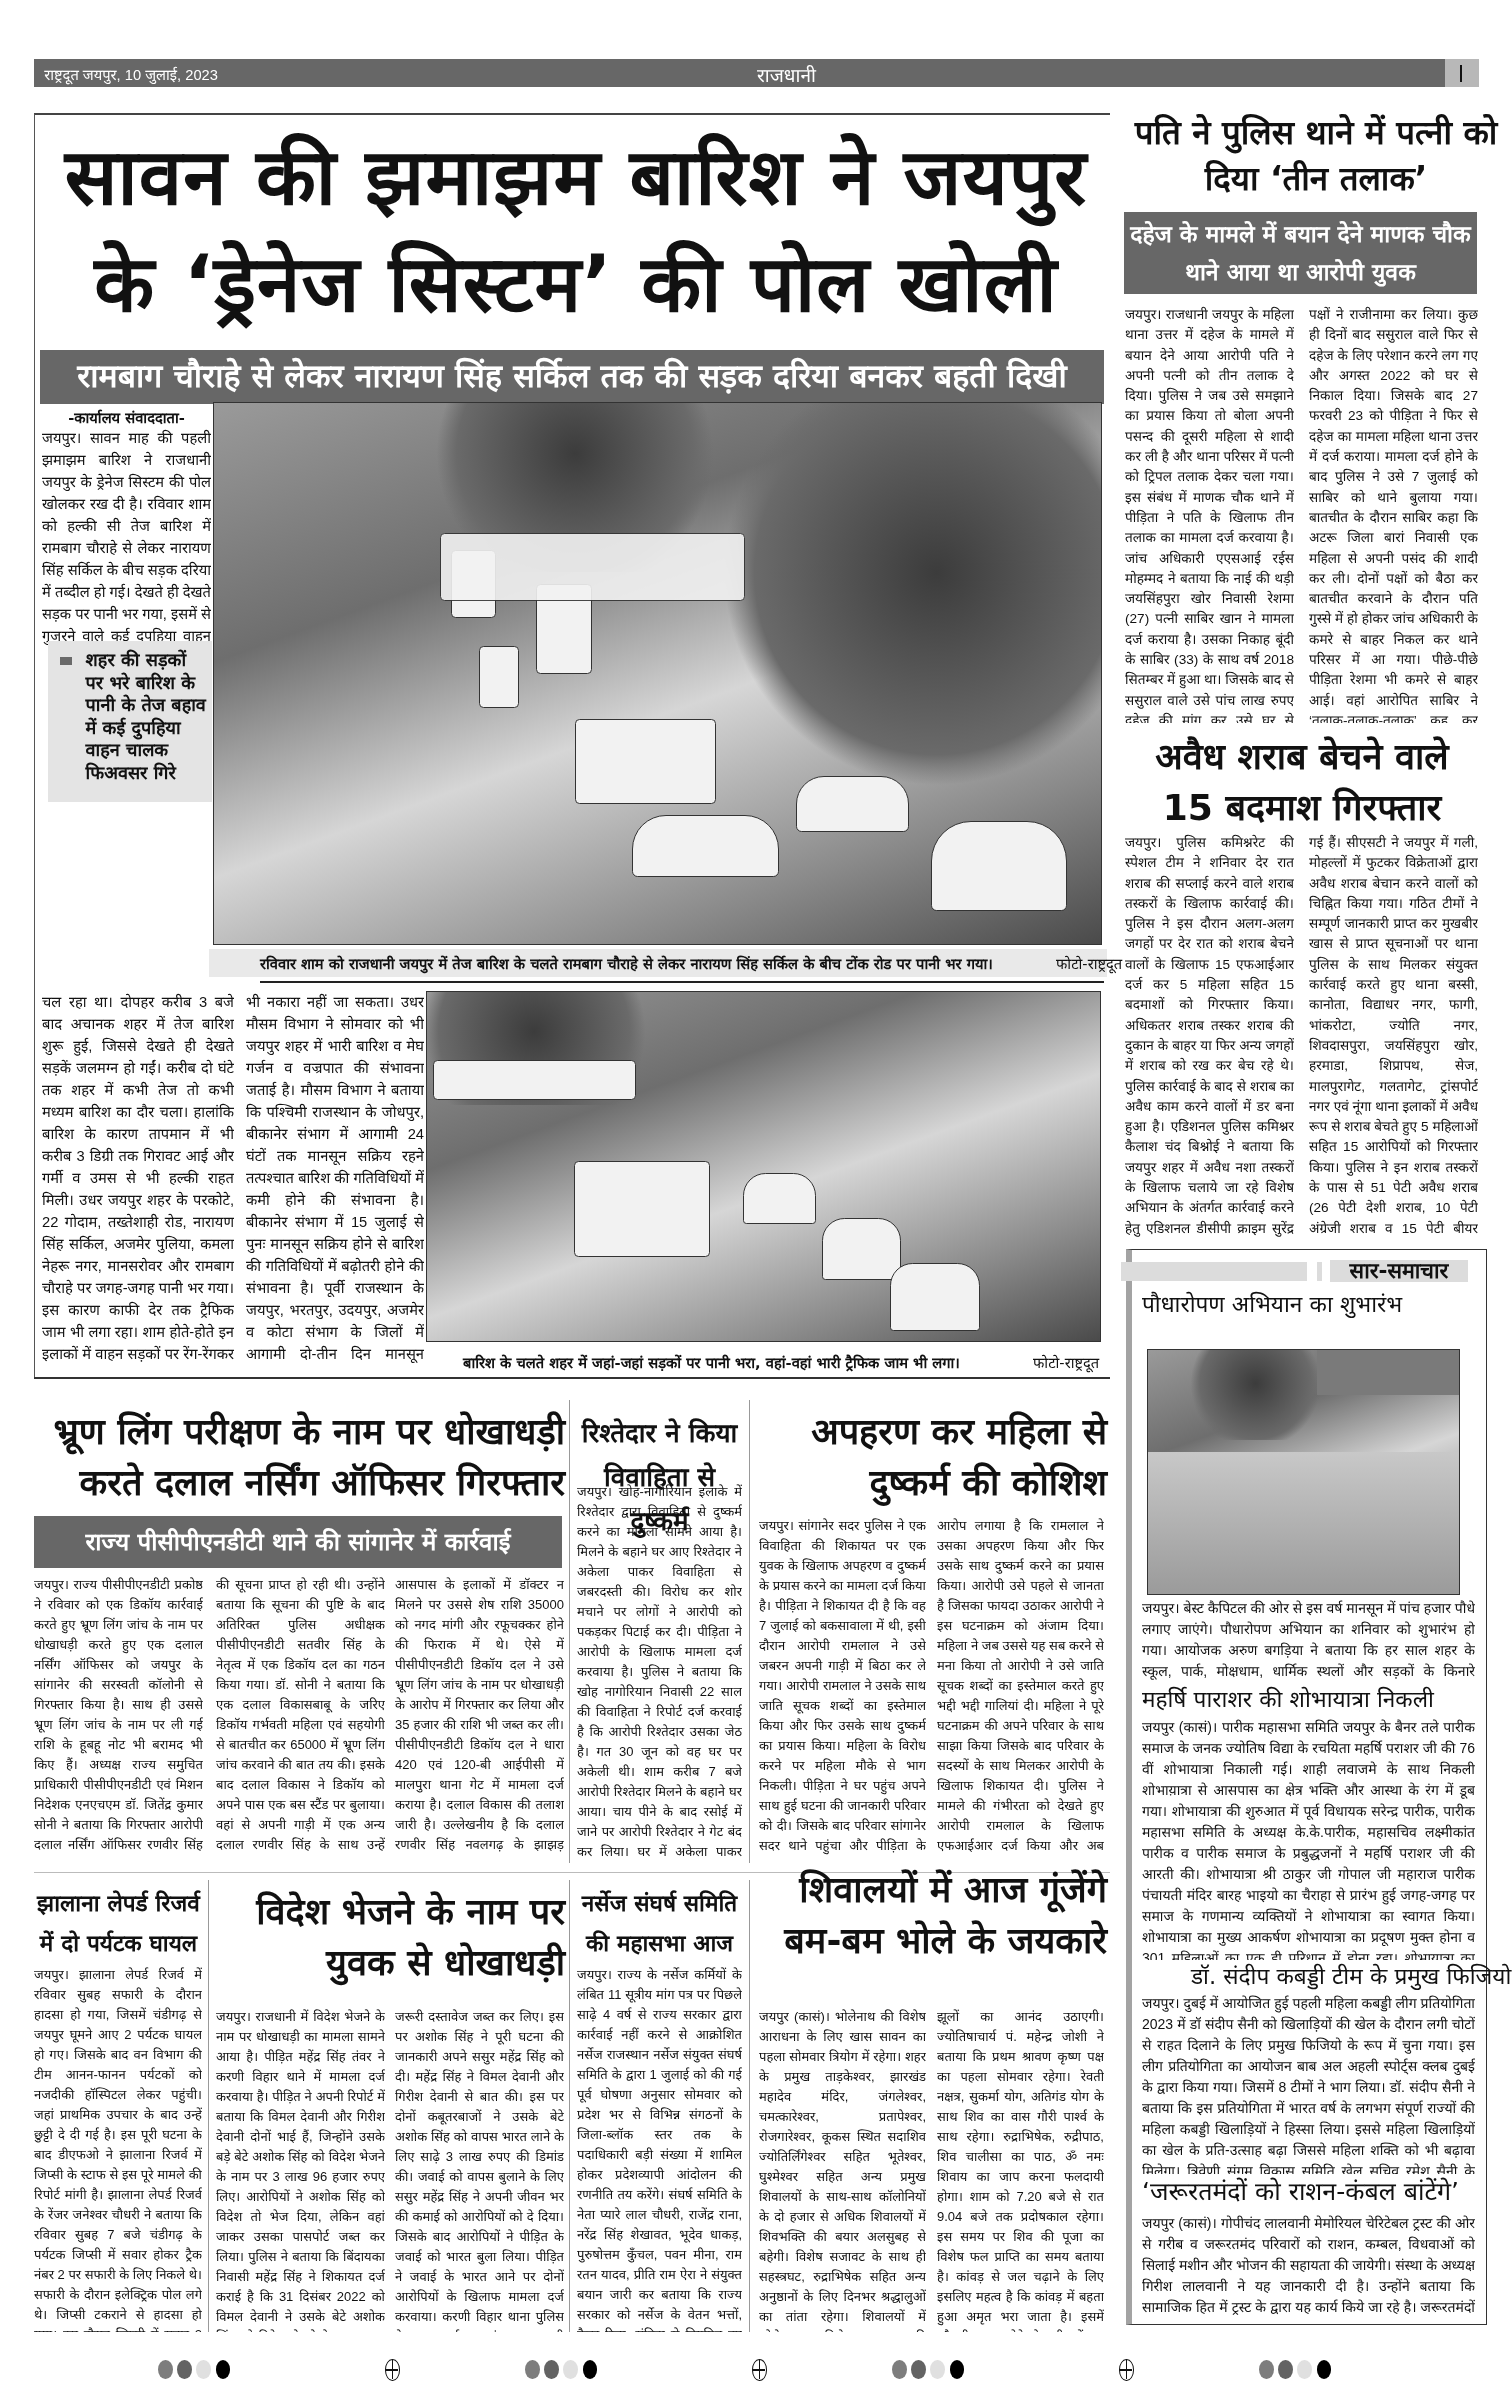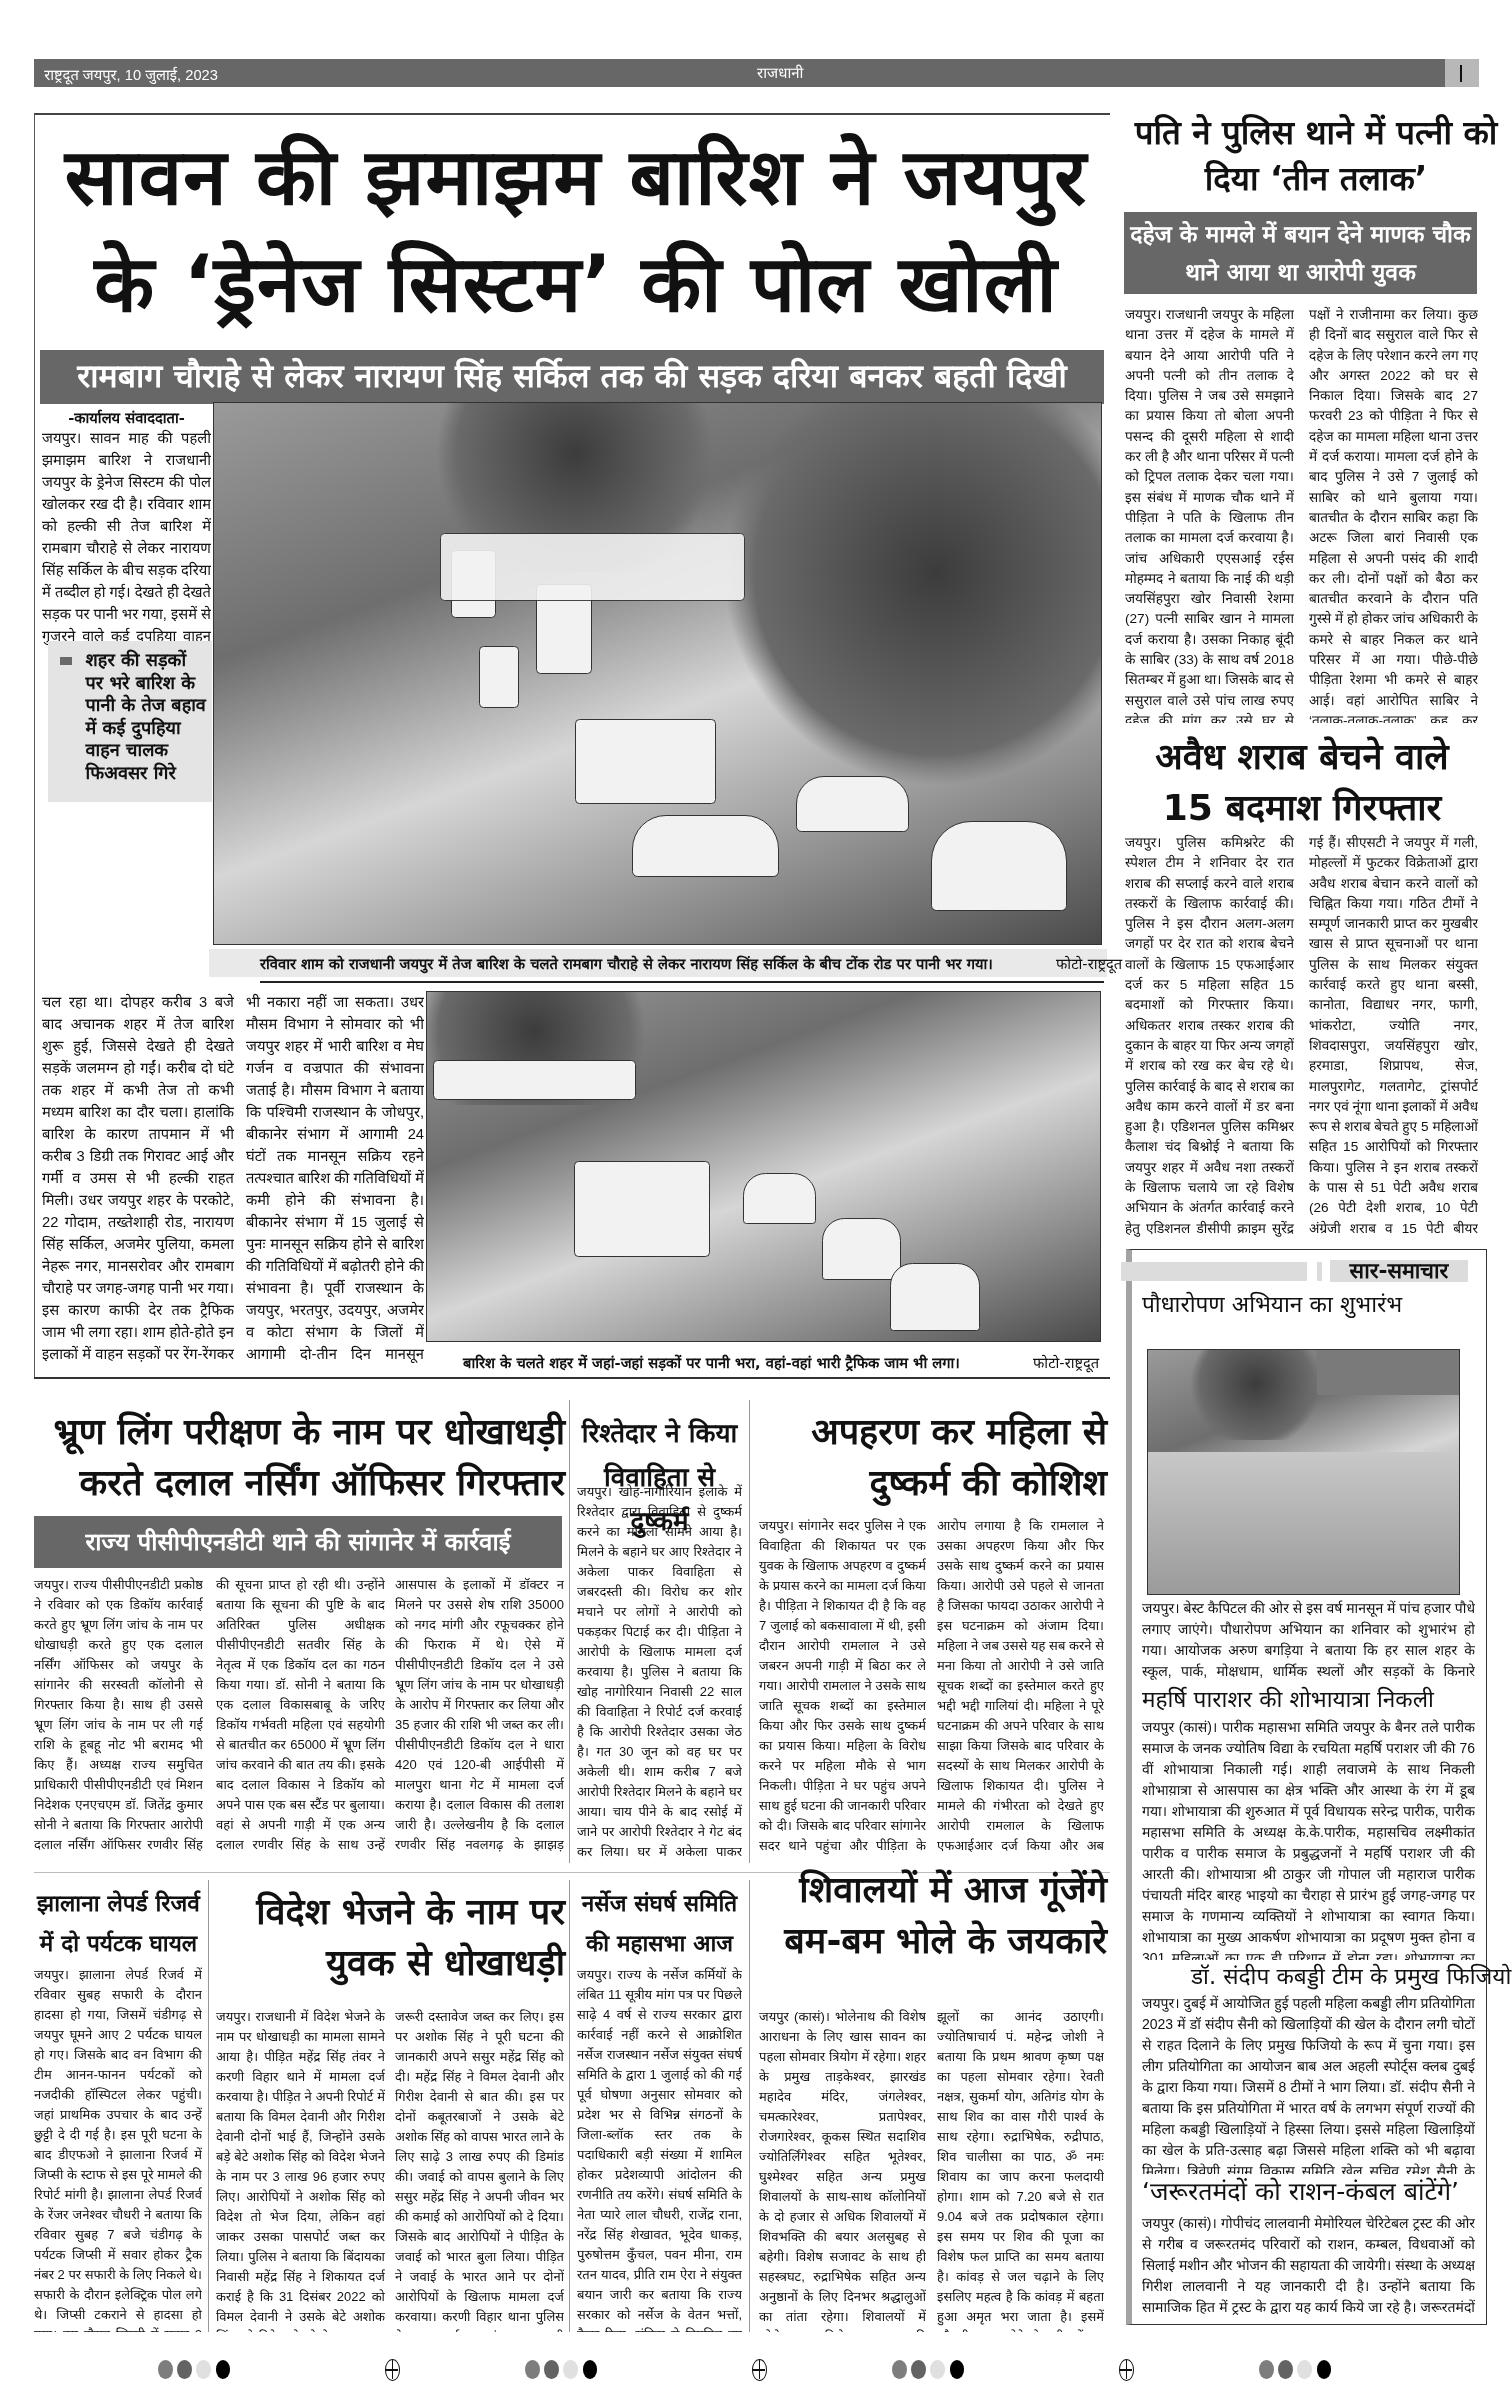--- a/index.html
+++ b/index.html
@@ -4,21 +4,21 @@
 <style>
   * { box-sizing: border-box; margin: 0; padding: 0; }
   html, body { width: 1512px; height: 2401px; background: #fff; overflow: hidden; }
   body { font-family: "DejaVu Sans", "Liberation Sans", sans-serif; color: #111; position: relative; }
 
   .abs { position: absolute; }
 
   
   #header { left: 34px; top: 59px; width: 1445px; height: 28px; background: #676767; color: #fff; }
   #header .date { position: absolute; left: 10.2px; top: 4.5px; font-size: 14.7px; font-family: "Liberation Sans Narrow", "Liberation Sans", sans-serif; }
-  #header .section { position: absolute; left: 723px; top: 3.4px; font-size: 15px; }
+  #header .section { position: absolute; left: 723px; top: 3.4px; font-size: 19px; }
   #header .pageno { position: absolute; right: 0; top: 0; width: 34px; height: 28px; background: #b8b8b8; }
   #header .pageno span { position: absolute; left: 14.7px; top: 5.6px; width: 2.3px; height: 17px; background: #111; }
 
   
   #lead-frame { left: 34px; top: 113px; width: 1076px; height: 1265px; border-top: 2.8px solid #444; border-left: 1.1px solid #555; }
   #lead-headline { left: 45px; top: 124px; width: 1062px; font-size: 78px; font-weight: bold; line-height: 107px; text-align: center; letter-spacing: 1.1px; }
   #lead-strap { left: 40px; top: 350px; width: 1064px; height: 54px; background: #676767; color: #fff; font-size: 32px; font-weight: bold; text-align: center; line-height: 52px; }
 
   .col-text { font-size: 14.7px; line-height: 22px; text-align: justify; font-family: "Liberation Sans", sans-serif; }
   .byline { text-align: center; font-size: 14.7px; font-weight: bold; }

